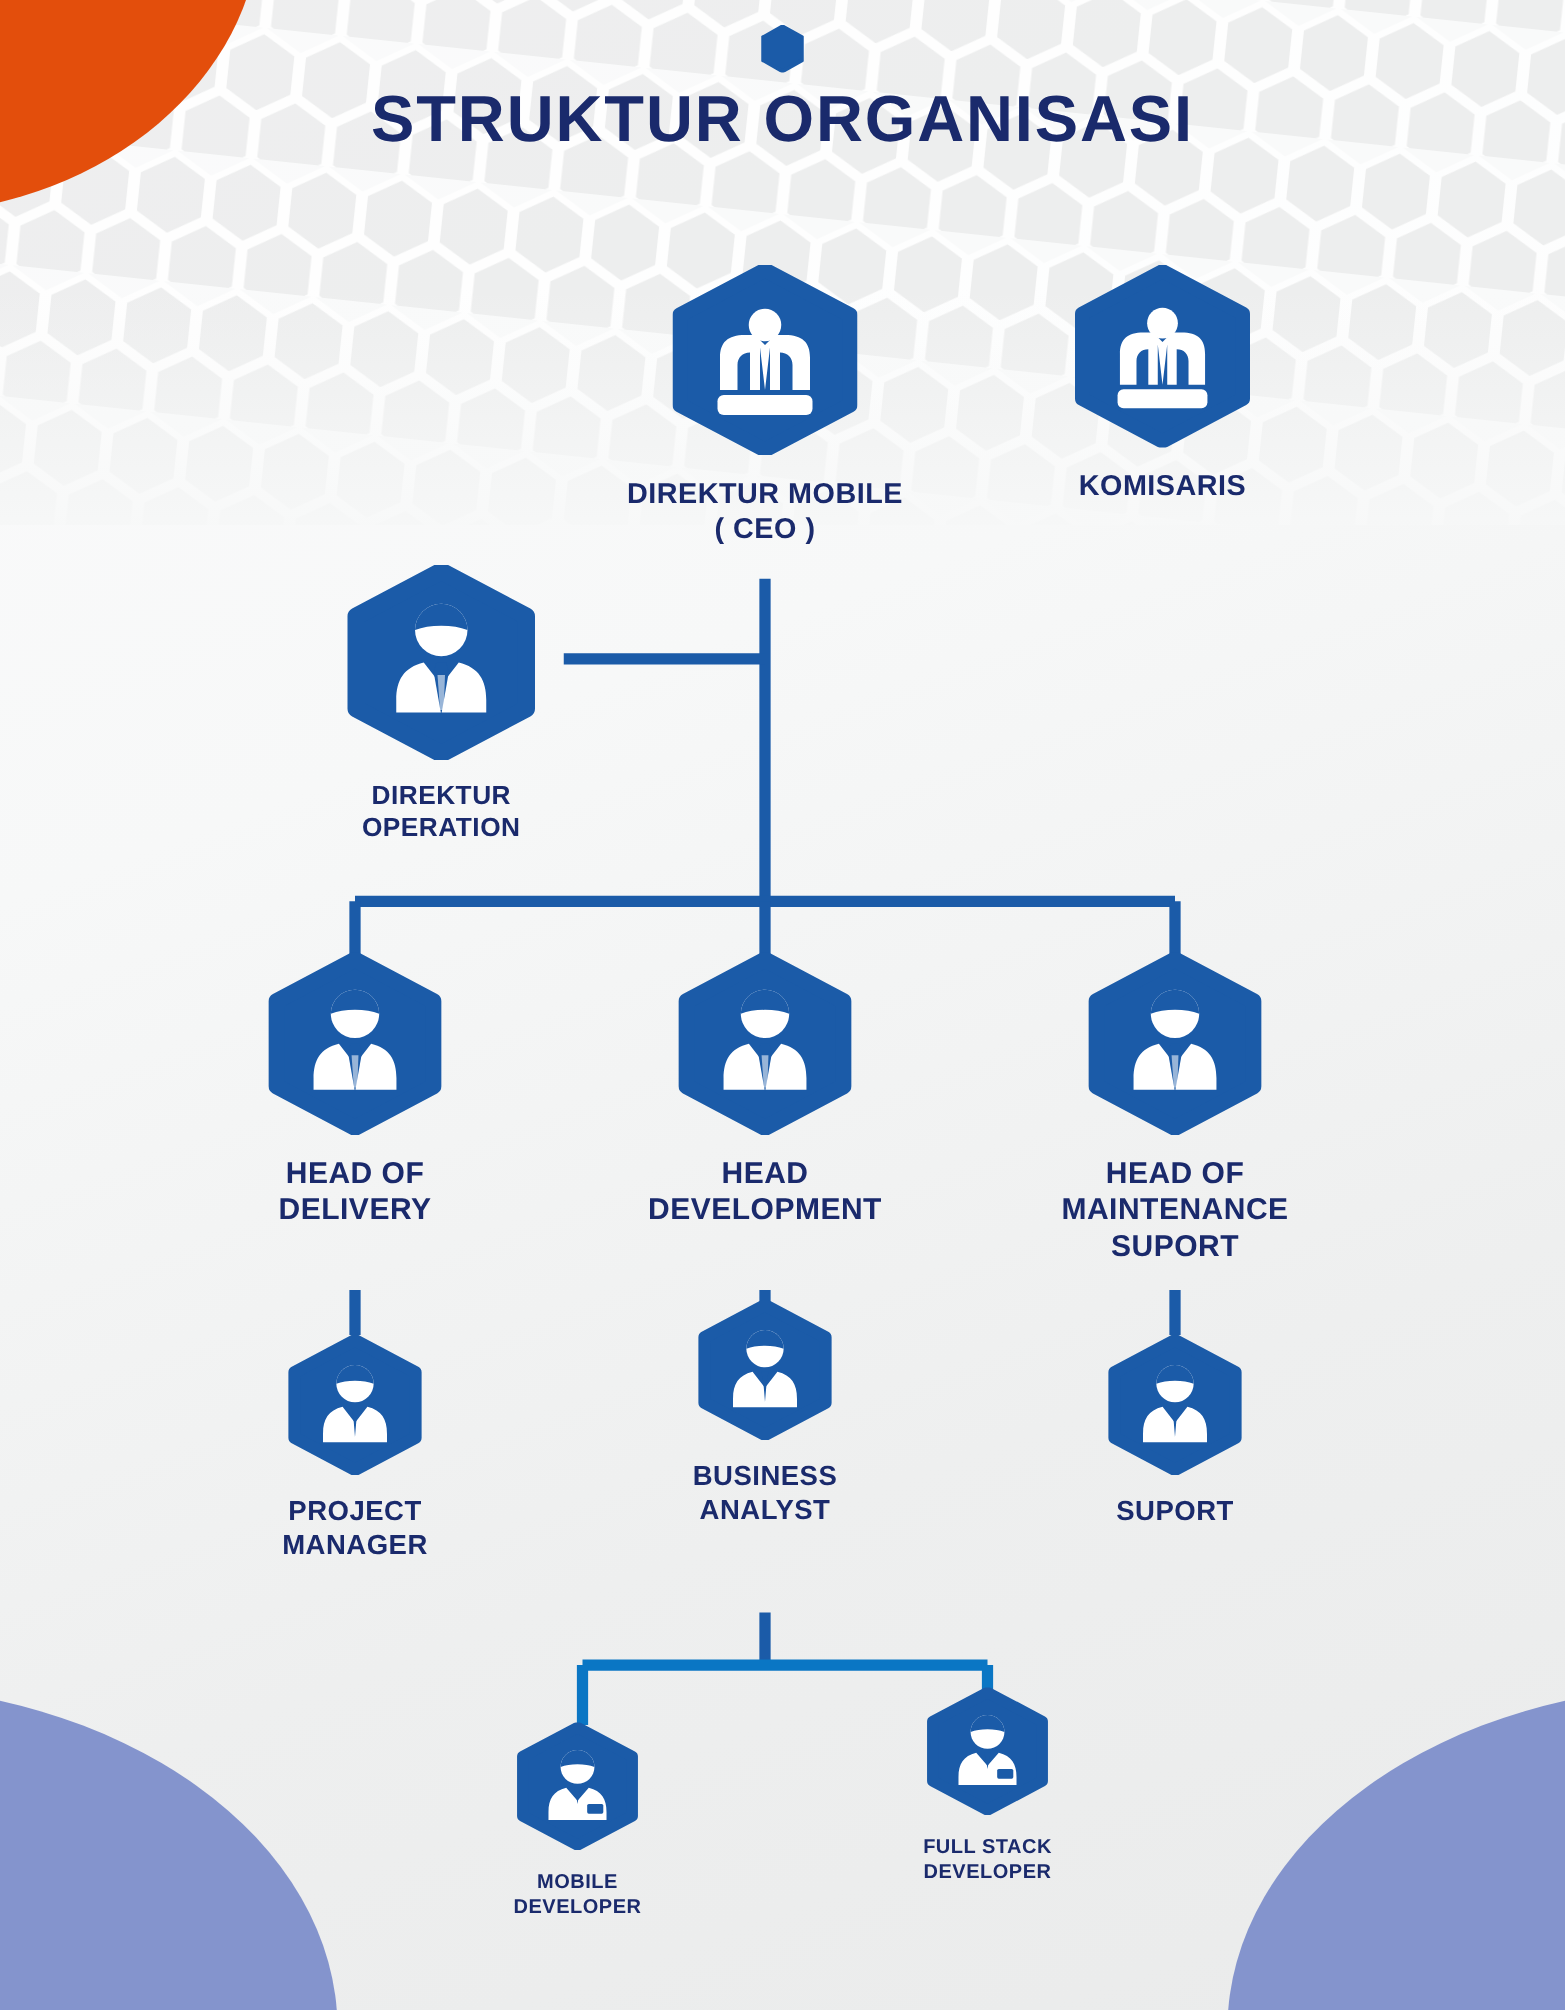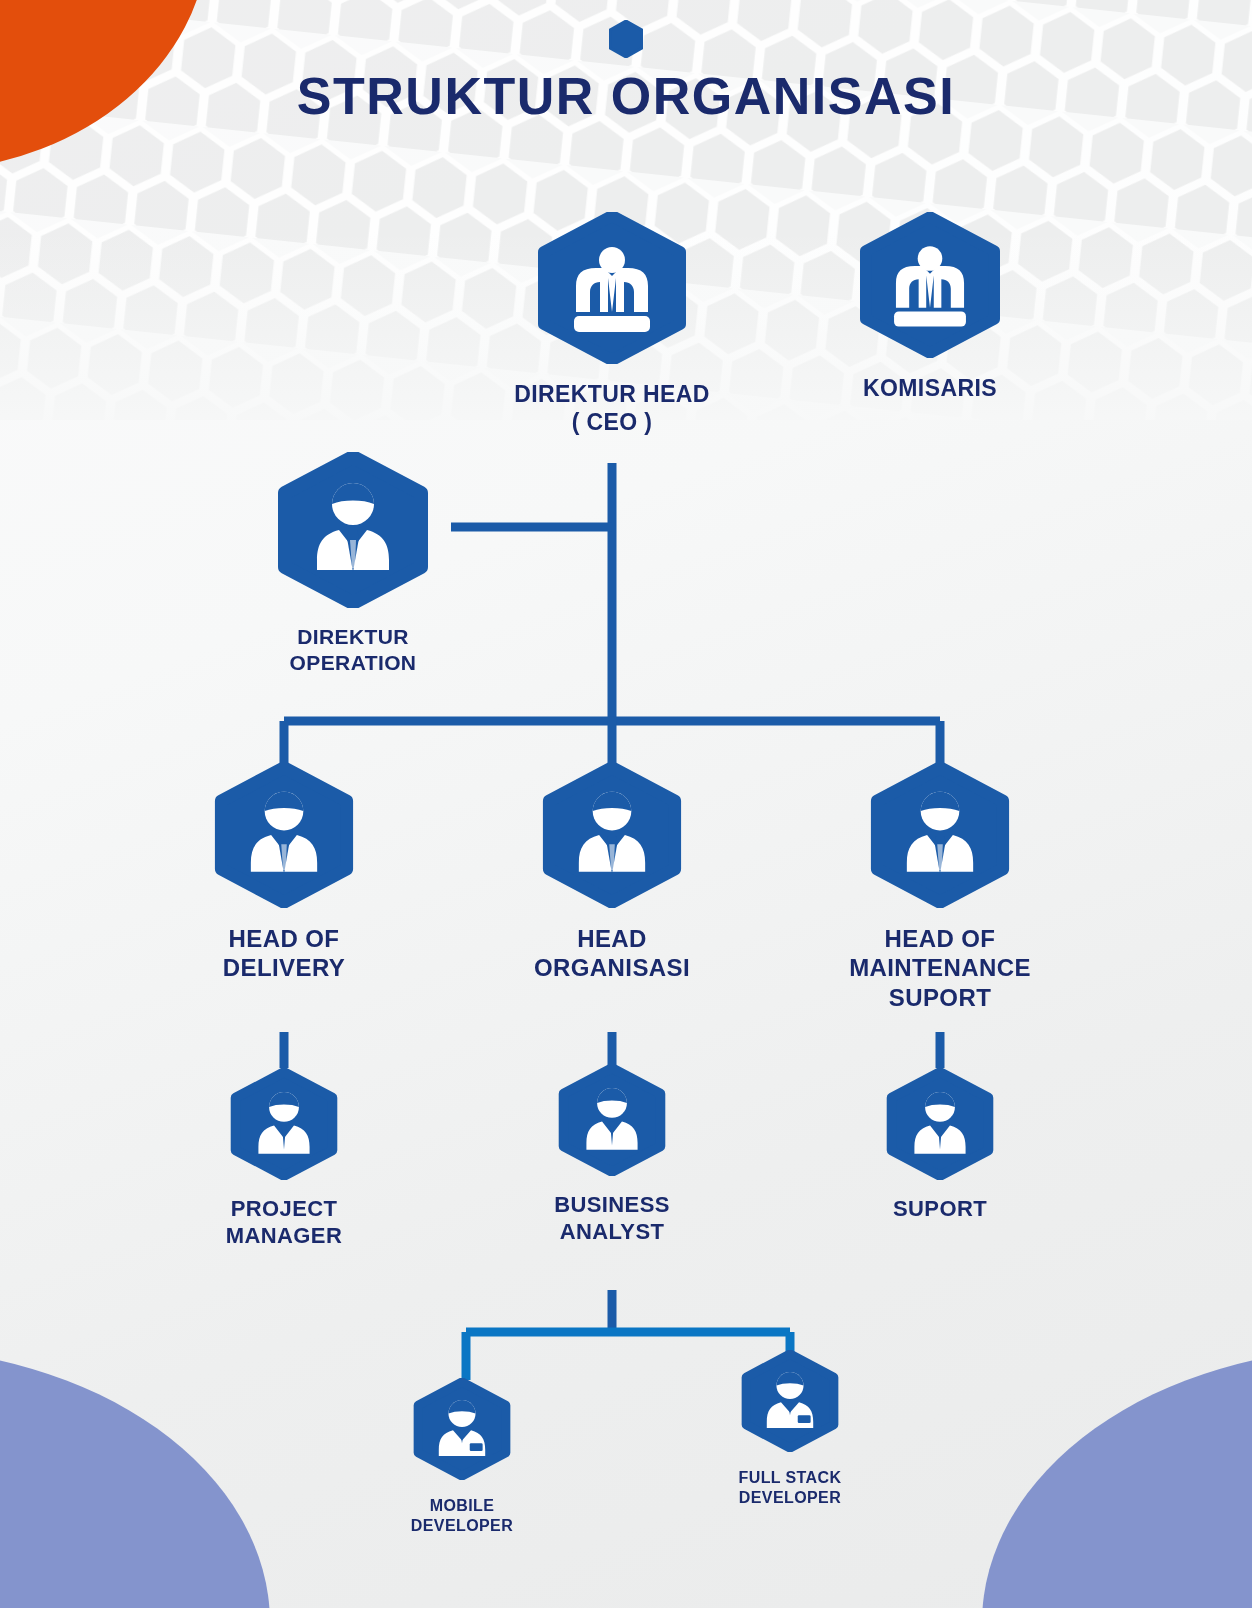--- a/index.html
+++ b/index.html
@@ -158,21 +158,21 @@
           <g fill="#ffffff">
             <circle cx="74" cy="48" r="13"></circle>
             <path d="M58 56 C44 56 38 62 38 74 L38 100 L52 100 L52 80 C52 74 56 70 62 70
                      L62 100 L70 100 L70 66 L74 100 L78 66 L78 100 L86 100 L86 70
                      C92 70 96 74 96 80 L96 100 L110 100 L110 74 C110 62 104 56 90 56
                      L82 56 L74 64 L66 56 Z"></path>
             <rect x="36" y="104" width="76" height="16" rx="5"></rect>
           </g>
         </svg>
       </div>
-      <div class="caption">DIREKTUR HEAD
+      <div class="caption">DIREKTUR MOBILE
 ( CEO )</div>
     </div>
 
     <div class="node tier-exec" style="left:790px;top:212px;width:280px;">
       <div class="hex-wrap" style="width:140px;">
         <svg class="hex-svg" width="140" height="146" viewBox="0 0 148 152">
           <polygon points="74,4 142,40 142,112 74,148 6,112 6,40" fill="#1b5ba8" stroke="#1b5ba8" stroke-width="12" stroke-linejoin="round"></polygon>
           <g fill="#ffffff">
             <circle cx="74" cy="48" r="13"></circle>
             <path d="M58 56 C44 56 38 62 38 74 L38 100 L52 100 L52 80 C52 74 56 70 62 70
@@ -230,21 +230,21 @@
             <circle cx="76" cy="52" r="21"></circle>
             <path d="M55 52 a21 21 0 0 1 42 0 a30 12 0 0 0 -42 0 Z" fill="#1b5ba8"></path>
             <path d="M62 78 C46 82 40 92 40 108 L40 118 L112 118 L112 108
                      C112 92 106 82 90 78 L76 96 Z"></path>
             <path d="M72 78 L80 78 L82 86 L76 120 L70 86 Z" fill="#1b5ba8"></path>
             <path d="M73 88 L79 88 L78 116 L75 116 Z" fill="#ffffff" opacity=".55"></path>
           </g>
         </svg>
       </div>
       <div class="caption">HEAD
-ORGANISASI</div>
+DEVELOPMENT</div>
     </div>
 
     <div class="node tier-head" style="left:800px;top:762px;width:280px;">
       <div class="hex-wrap" style="width:140px;">
         <svg class="hex-svg" width="140" height="146" viewBox="0 0 152 156">
           <polygon points="76,5 144,41 144,115 76,151 8,115 8,41" fill="#1b5ba8" stroke="#1b5ba8" stroke-width="14" stroke-linejoin="round"></polygon>
           <g fill="#ffffff">
             <circle cx="76" cy="52" r="21"></circle>
             <path d="M55 52 a21 21 0 0 1 42 0 a30 12 0 0 0 -42 0 Z" fill="#1b5ba8"></path>
             <path d="M62 78 C46 82 40 92 40 108 L40 118 L112 118 L112 108
@@ -269,21 +269,21 @@
             <path d="M62 80 C46 84 40 94 40 110 L40 120 L112 120 L112 110
                      C112 94 106 84 90 80 L76 98 Z"></path>
             <path d="M72 80 L80 80 L78 90 L76 114 L74 90 Z" fill="#1b5ba8"></path>
           </g>
         </svg>
       </div>
       <div class="caption">PROJECT
 MANAGER</div>
     </div>
 
-    <div class="node tier-mid" style="left:492px;top:1064px;width:240px;">
+    <div class="node tier-mid" style="left:492px;top:1040px;width:240px;">
       <div class="hex-wrap" style="width:108px;">
         <svg class="hex-svg" width="108" height="112" viewBox="0 0 152 156">
           <polygon points="76,5 144,41 144,115 76,151 8,115 8,41" fill="#1b5ba8" stroke="#1b5ba8" stroke-width="14" stroke-linejoin="round"></polygon>
           <g fill="#ffffff">
             <circle cx="76" cy="54" r="21"></circle>
             <path d="M55 54 a21 21 0 0 1 42 0 a30 12 0 0 0 -42 0 Z" fill="#1b5ba8"></path>
             <path d="M62 80 C46 84 40 94 40 110 L40 120 L112 120 L112 110
                      C112 94 106 84 90 80 L76 98 Z"></path>
             <path d="M72 80 L80 80 L78 90 L76 114 L74 90 Z" fill="#1b5ba8"></path>
           </g>

